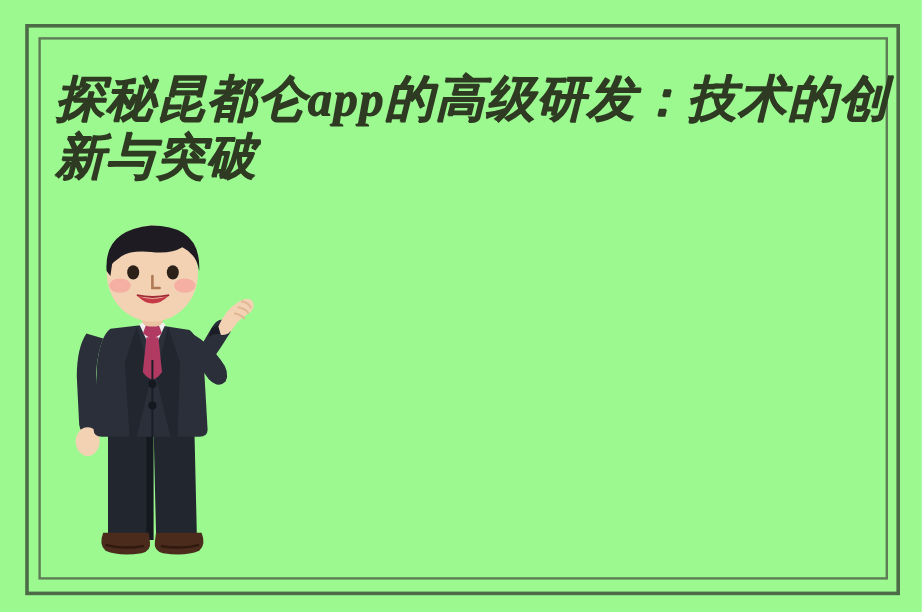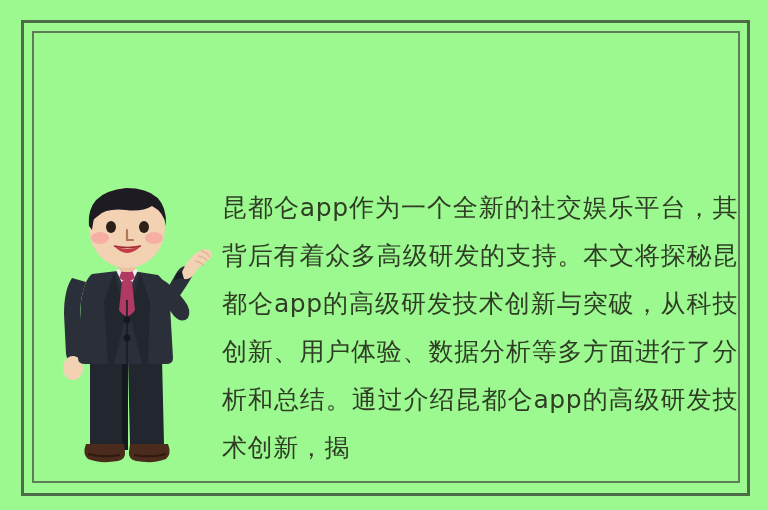--- a/index.html
+++ b/index.html
@@ -88,20 +88,21 @@
   }
 </style>
 </head>
 <body>
 
 <div class="poster">
 
   <div class="frame-outer"></div>
   <div class="frame-inner"></div>
 
+  <div class="title">探秘昆都仑app的高级研发：技术的创新与突破</div>
 
   <div class="illustration">
     <svg viewBox="0 0 158 300" xmlns="http://www.w3.org/2000/svg">
 
       <path d="M34 176 L34 262 Q34 268 40 268 L62 268 Q68 268 68 262 L70 176 Z" fill="#22262F"></path>
       <path d="M72 176 L74 262 Q74 268 80 268 L102 268 Q108 268 108 262 L106 176 Z" fill="#22262F"></path>
       <rect x="66" y="176" width="6" height="92" fill="#15181F"></rect>
 
       <path d="M30 262 Q26 272 32 277 Q44 282 62 279 Q70 277 69 270 L68 262 Z" fill="#4A2B1C"></path>
       <path d="M74 262 L73 270 Q72 277 80 279 Q98 282 110 277 Q116 272 112 262 Z" fill="#4A2B1C"></path>
@@ -148,15 +149,14 @@
       <ellipse cx="55" cy="45" rx="5" ry="6" fill="#2B2119"></ellipse>
       <ellipse cx="88" cy="45" rx="5" ry="6" fill="#2B2119"></ellipse>
 
       <path d="M71 48 L71 58 L77 58" stroke="#B07A56" stroke-width="2.2" fill="none" stroke-linecap="round"></path>
 
       <path d="M58 64 Q71 78 85 64 Q71 70 58 64 Z" fill="#C53A46"></path>
       <path d="M58 64 Q71 67 85 64" stroke="#A02B36" stroke-width="1.5" fill="none"></path>
     </svg>
   </div>
 
-  <div class="body-copy">昆都仑app作为一个全新的社交娱乐平台，其背后有着众多高级研发的支持。本文将探秘昆都仑app的高级研发技术创新与突破，从科技创新、用户体验、数据分析等多方面进行了分析和总结。通过介绍昆都仑app的高级研发技术创新，揭</div>
 
 </div>
 
 </body></html>

